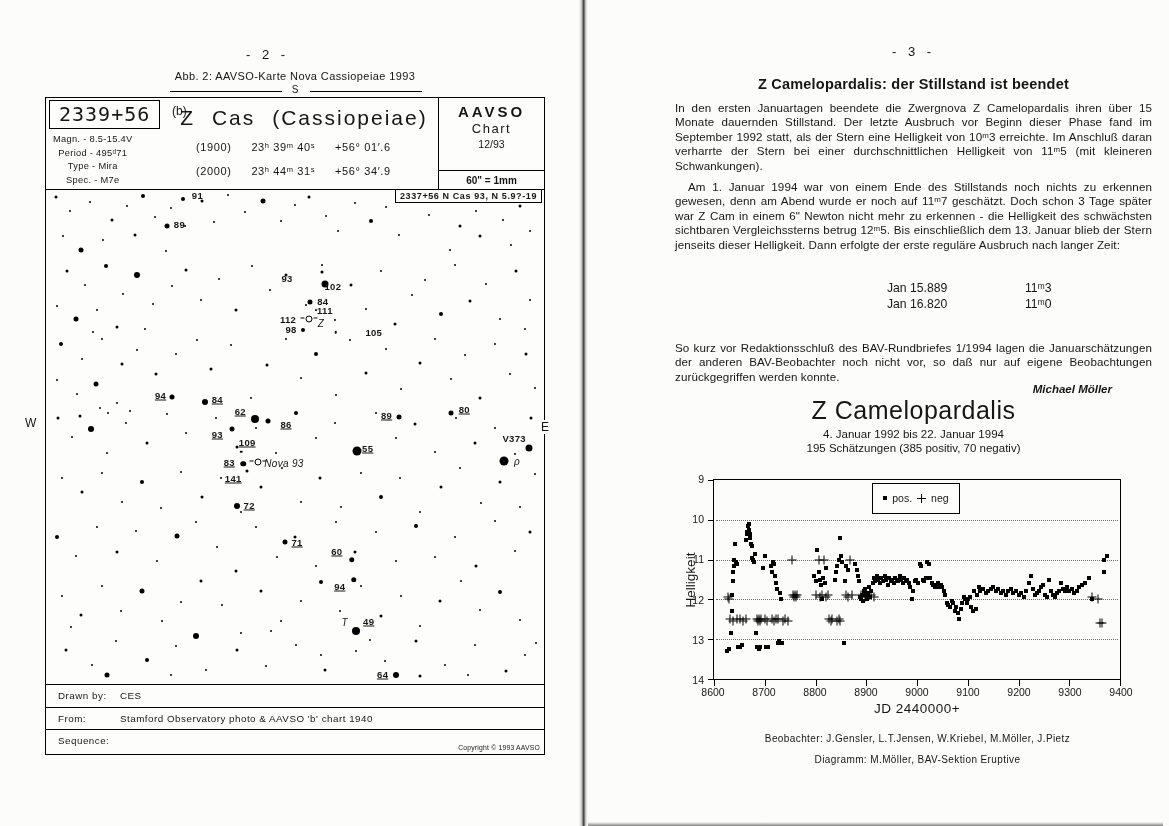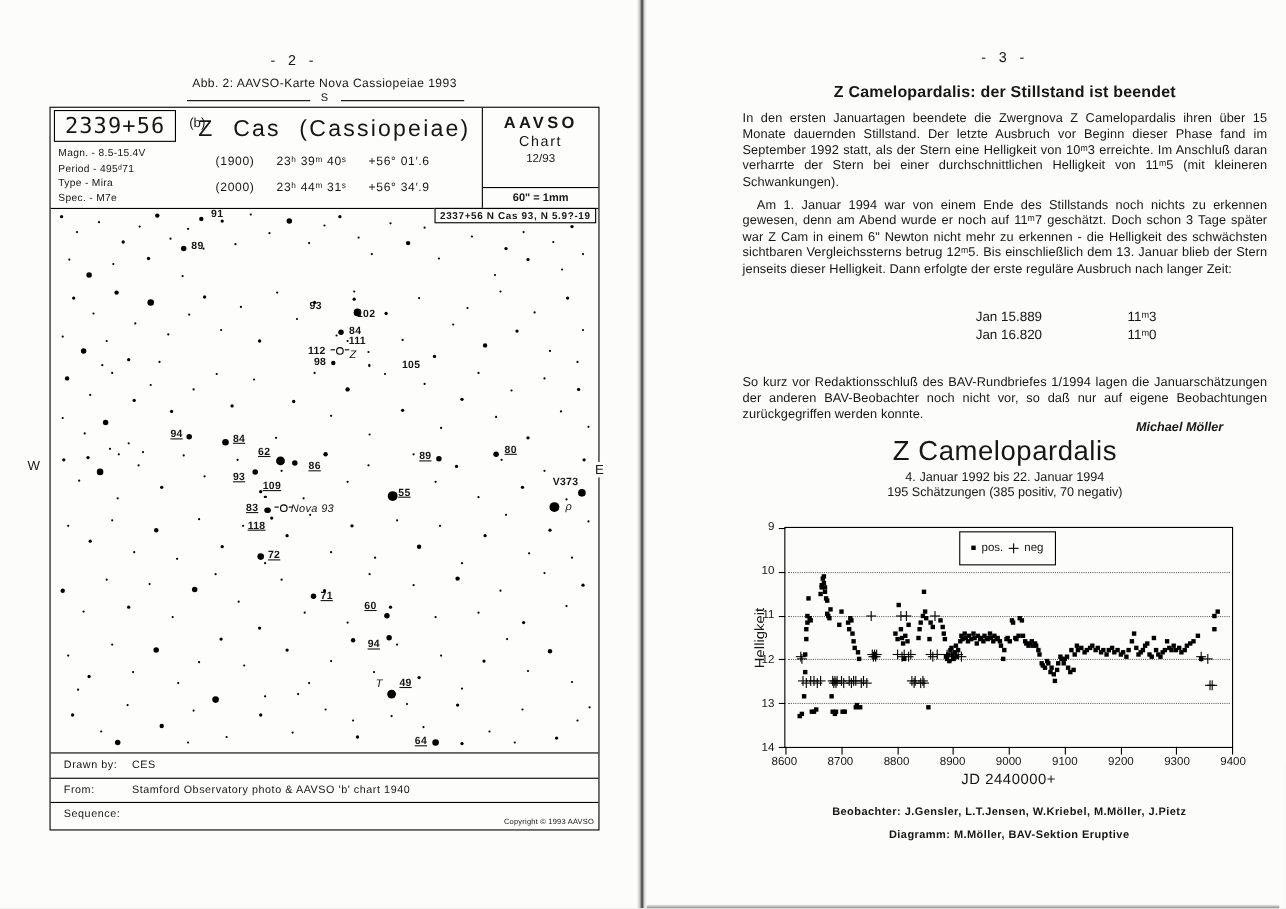--- a/index.html
+++ b/index.html
@@ -19,21 +19,21 @@
   .sc{position:absolute;left:45px;top:97px;width:500px;height:658px;border:1.6px solid #000;box-sizing:border-box;background:#fdfdfc;}
   .compass-s{position:absolute;top:-14px;left:50%;transform:translateX(-50%);font-size:10px;padding:0 14px;background:transparent;}
   .s-line-l{position:absolute;top:-7px;left:124px;width:112px;border-top:1.1px solid #000;}
   .s-line-r{position:absolute;top:-7px;left:264px;width:112px;border-top:1.1px solid #000;}
   .compass-w{position:absolute;left:-21px;top:318px;font-size:12px;}
   .compass-e{position:absolute;right:-7px;top:322px;font-size:12px;background:#fdfdfc;padding:0 2px;}
 
   .sc-header{position:relative;height:91px;border-bottom:1.6px solid #000;}
   .desig-box{position:absolute;left:3px;top:2px;border:1.6px solid #000;padding:1px 9px 2px 9px;font-family:"DejaVu Sans Mono",monospace;font-size:20px;letter-spacing:1px;}
   .desig-suffix{position:absolute;left:126px;top:6px;font-size:12px;}
-  .sc-props{position:absolute;left:7px;top:35px;font-size:9.3px;line-height:13.7px;letter-spacing:.3px;}
+  .sc-props{position:absolute;left:7px;top:35px;font-size:9.3px;line-height:13.7px;letter-spacing:.3px;text-align:center;}
   .sc-title{position:absolute;left:130px;right:112px;top:8px;text-align:center;font-size:21px;letter-spacing:2px;word-spacing:9px;}
   .coord{position:absolute;left:150px;font-size:11px;letter-spacing:.6px;display:flex;gap:20px;}
   .coord.c1{top:43px;} .coord.c2{top:67px;}
   .aavso-box{position:absolute;right:0;top:0;width:106px;height:91px;border-left:1.6px solid #000;box-sizing:border-box;text-align:center;}
   .aavso-org{font-size:15px;font-weight:bold;letter-spacing:3px;margin-top:5px;}
   .aavso-type{font-size:13px;letter-spacing:1.5px;margin-top:1px;}
   .aavso-date{font-size:10.5px;margin-top:2px;}
   .aavso-scale{position:absolute;bottom:0;left:0;right:0;border-top:1.6px solid #000;font-size:10px;font-weight:bold;padding:4px 0 3px;}
 
   .sc-field{position:relative;height:494px;border-bottom:1.6px solid #000;box-sizing:content-box;}
@@ -84,21 +84,21 @@
   .lc-xlab{position:absolute;left:128px;width:408px;top:701px;text-align:center;font-size:13.5px;letter-spacing:.5px;}
   .lc-legend{position:absolute;left:39%;top:1.5%;width:21%;height:14.5%;border:1.3px solid #000;background:#fdfdfc;display:flex;align-items:center;justify-content:center;gap:5px;font-size:10.5px;z-index:4;}
   .glyph-sq{width:4px;height:4px;background:#000;display:inline-block;flex:none;}
   .glyph-plus{width:9px;height:9px;display:inline-block;position:relative;flex:none;}
   .glyph-plus::before{content:"";position:absolute;left:0;right:0;top:4px;border-top:1.3px solid #000;}
   .glyph-plus::after{content:"";position:absolute;top:0;bottom:0;left:4px;border-left:1.3px solid #000;}
   .pt-sq{position:absolute;width:4px;height:4px;background:#000;transform:translate(-50%,-50%);}
   .pt-plus{position:absolute;width:9px;height:9px;transform:translate(-50%,-50%);}
   .pt-plus::before{content:"";position:absolute;left:0;right:0;top:4px;border-top:1.3px solid #000;}
   .pt-plus::after{content:"";position:absolute;top:0;bottom:0;left:4px;border-left:1.3px solid #000;}
-  .lc-cred{position:absolute;left:110px;width:445px;text-align:center;font-size:10px;letter-spacing:.4px;font-weight:bold;}
+  .lc-cred{position:absolute;left:110px;width:445px;text-align:center;font-size:10px;letter-spacing:.4px;}
   .cred1{top:733px;} .cred2{top:754px;}
 </style>
 </head>
 <body>
 
 <div class="page">
 
   <div class="abs lp-pagenum">- 2 -</div>
   <div class="abs lp-caption">Abb. 2: AAVSO-Karte Nova Cassiopeiae 1993</div>
 
@@ -407,21 +407,21 @@
         <span class="star-label u" style="left: 48.2%; top: 47.3%;">86</span>
         <div class="bg-star" style="left: 37.4%; top: 48.4%; width: 5px; height: 5px;"></div>
         <span class="star-label u" style="left: 34.4%; top: 49.4%;">93</span>
         <div class="bg-star" style="left: 39.2%; top: 53%; width: 2.5px; height: 2.5px;"></div>
         <span class="star-label u" style="left: 40.4%; top: 51%;">109</span>
         <div class="bg-star" style="left: 39.6%; top: 55.4%; width: 5.5px; height: 5.5px;"></div>
         <span class="star-label u" style="left: 36.8%; top: 55%;">83</span>
         <div class="var-marker" style="left: 42.6%; top: 55%;"></div>
         <span class="star-label i" style="left: 47.8%; top: 55.2%;">Nova 93</span>
         <div class="bg-star" style="left: 40.4%; top: 56.9%; width: 3px; height: 3px;"></div>
-        <span class="star-label u" style="left: 37.6%; top: 58.3%;">118</span>
+        <span class="star-label u" style="left: 37.6%; top: 58.3%;">141</span>
         <div class="bg-star" style="left: 38.4%; top: 63.9%; width: 6px; height: 6px;"></div>
         <span class="star-label u" style="left: 40.8%; top: 63.7%;">72</span>
         <div class="bg-star" style="left: 48%; top: 71.2%; width: 5px; height: 5px;"></div>
         <span class="star-label u" style="left: 50.4%; top: 71.3%;">71</span>
         <div class="bg-star" style="left: 61.4%; top: 74.8%; width: 5.5px; height: 5.5px;"></div>
         <span class="star-label u" style="left: 58.4%; top: 73%;">60</span>
         <div class="bg-star" style="left: 61.8%; top: 78.9%; width: 5.5px; height: 5.5px;"></div>
         <span class="star-label u" style="left: 59%; top: 80.2%;">94</span>
         <span class="star-label i" style="left: 60%; top: 87.4%;">T</span>
         <div class="bg-star" style="left: 62.2%; top: 89.2%; width: 8px; height: 8px;"></div>

